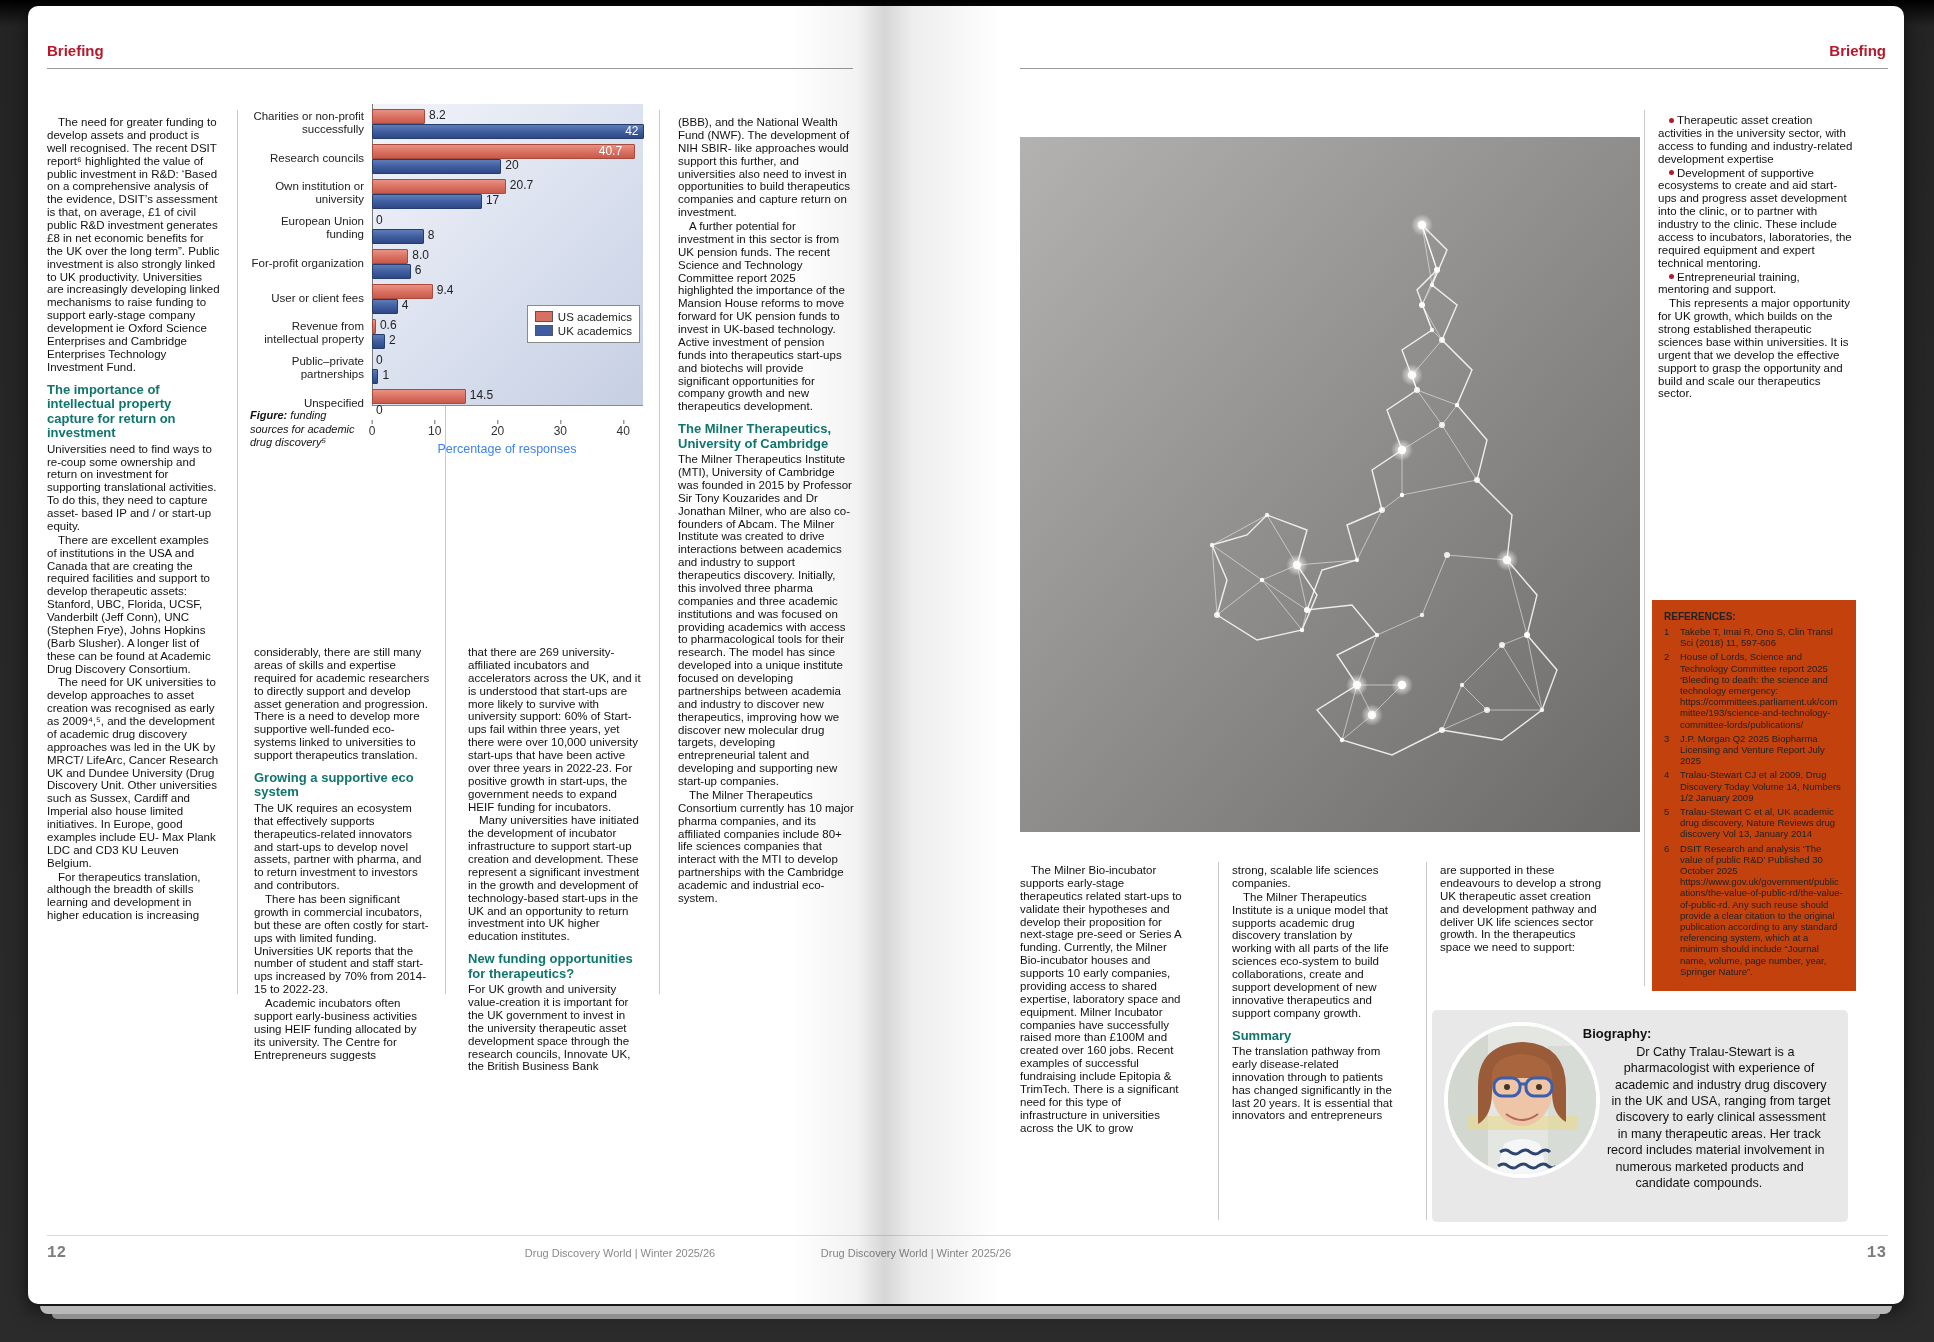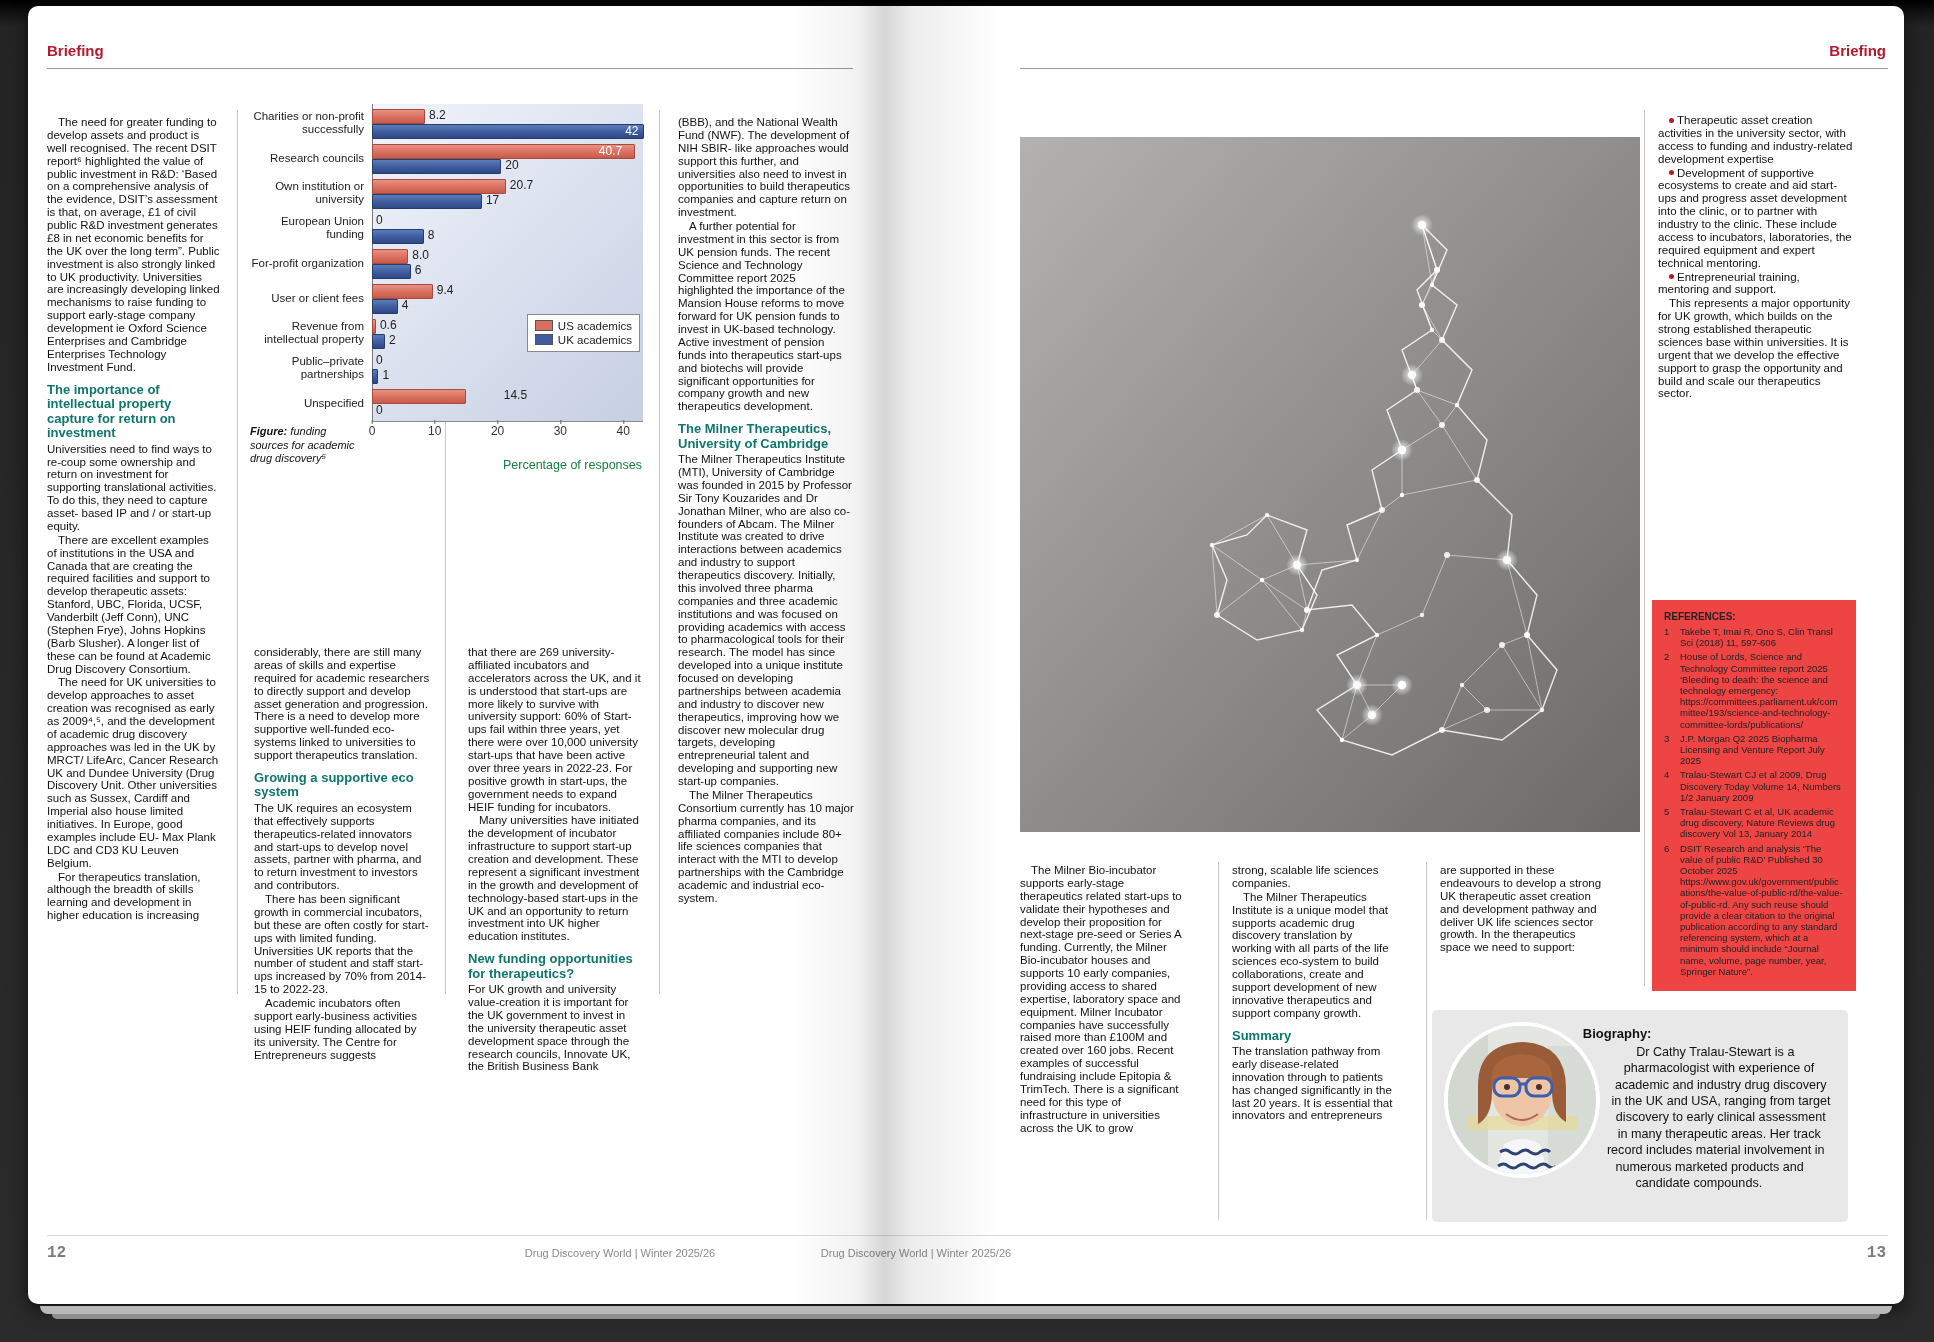--- a/index.html
+++ b/index.html
@@ -30,30 +30,30 @@
   .bars{flex:1;position:relative;}
   .bar-line{height:13px;margin:2px 0;position:relative;}
   .bar{height:100%;position:relative;border-radius:1px;}
   .bar.us{background:linear-gradient(180deg,#e89183 0%,#d96f60 55%,#c75a4b 100%);border:1px solid #a84a3c;}
   .bar.uk{background:linear-gradient(180deg,#5d7cb7 0%,#3e5c9e 55%,#2e4884 100%);border:1px solid #253c6e;}
   .bar-val{position:absolute;top:-1px;font-size:12px;color:#222;white-space:nowrap;}
   .bar-val.inside{color:#fff;}
   .axis{position:relative;height:18px;margin-left:124px;width:270px;}
   .tick{position:absolute;top:2px;transform:translateX(-50%);font-size:12px;color:#333;}
   .tick i{position:absolute;left:50%;top:-4px;width:1px;height:4px;background:#666;font-style:normal;}
-  .xlabel{margin-left:124px;width:270px;text-align:right;font-size:12.5px;color:#15803d;margin-top:18px;}
+  .xlabel{margin-left:124px;width:270px;text-align:center;font-size:12.5px;color:#3b82f6;margin-top:2px;}
   .chart-caption{position:absolute;left:2px;bottom:6px;width:116px;font-size:11px;line-height:1.25;color:#111;font-style:italic;}
   .chart-caption b{font-style:italic;}
   .legend{position:absolute;right:10px;top:57%;background:#fff;border:1px solid #8a8a8a;padding:3px 7px;}
   .legend-row{display:flex;align-items:center;font-size:11.5px;color:#222;margin:2px 0;}
   .swatch{width:16px;height:9px;margin-right:5px;border:1px solid #555;}
   
   .map-wrap{position:absolute;left:992px;top:131px;width:620px;height:695px;}
   .map-wrap svg{display:block;}
-  .refs-box{position:absolute;left:1624px;top:594px;width:204px;min-height:378px;background:#ef4444;
+  .refs-box{position:absolute;left:1624px;top:594px;width:204px;min-height:378px;background:#c2410c;
     box-sizing:border-box;padding:11px 12px;}
   .refs-title{font-size:10px;font-weight:bold;color:#222;margin:0 0 4px 0;}
   .ref-item{display:flex;font-size:9.5px;line-height:1.18;color:#222;margin:0 0 3px 0;}
   .ref-num{width:16px;flex:none;}
   .ref-text{flex:1;word-break:break-word;}
   .bio-box{position:absolute;left:1404px;top:1004px;width:416px;height:212px;background:#e8e8e8;border-radius:5px;
     box-sizing:border-box;padding:12px 16px 10px 12px;}
   .bio-photo{float:left;width:148px;height:148px;border-radius:50%;overflow:hidden;border:4px solid #fff;
     margin:0 12px 4px 0;shape-outside:circle(50%);background:#dfe3de;}
   .bio-heading{font-size:13px;font-weight:bold;color:#111;margin:4px 0 3px 0;}
@@ -217,21 +217,21 @@
                 <div class="bar uk" style="width: calc(2.32558% - 2px);"></div>
                 <span class="bar-val" style="left: calc(2.32558% + 4px);">1</span>
               </div>
             </div>
           </div>
           <div class="cat-row">
             <div class="cat-label">Unspecified</div>
             <div class="bars">
               <div class="bar-line">
                 <div class="bar us" style="width: calc(33.7209% - 2px);"></div>
-                <span class="bar-val" style="left: calc(33.7209% + 4px); margin-left: 34px;">14.5</span>
+                <span class="bar-val" style="left: calc(33.7209% + 4px);">14.5</span>
               </div>
               <div class="bar-line">
                 <div class="bar uk" style="width: 0px; border: none;"></div>
                 <span class="bar-val" style="left: calc(0% + 4px);">0</span>
               </div>
             </div>
           </div>
         </div>
       <div class="axis" id="chart-axis">
           <span class="tick" style="left: 0%;"><i></i>0</span>

